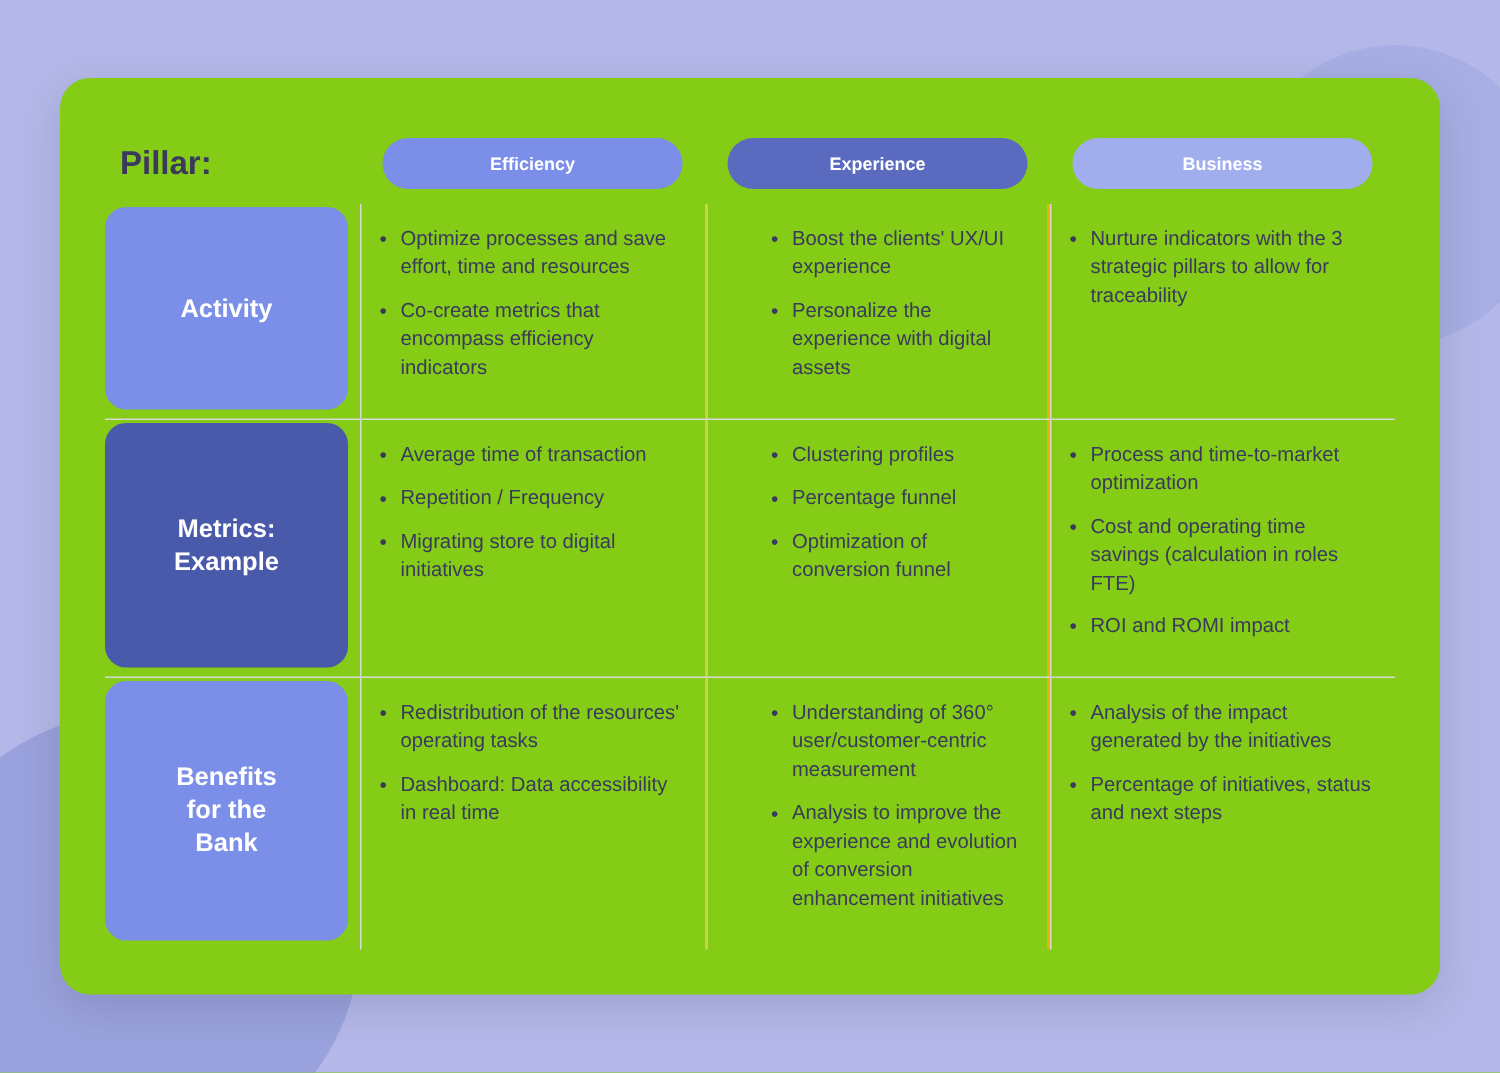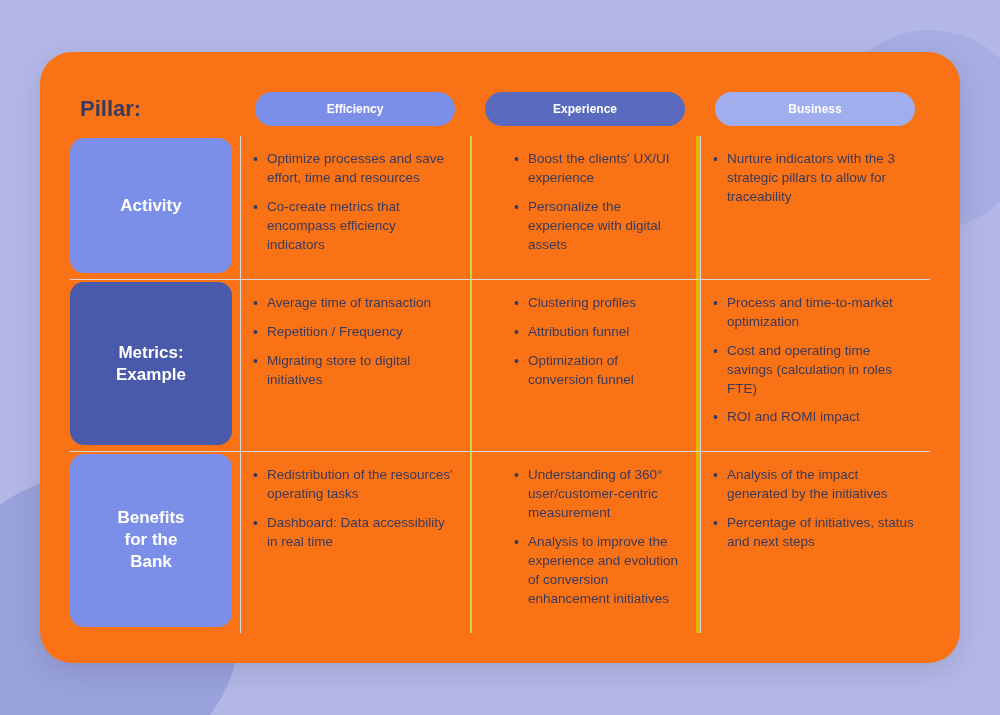--- a/index.html
+++ b/index.html
@@ -32,22 +32,22 @@
       position: absolute;
       width: 200px;
       height: 200px;
       border-radius: 50%;
       background: rgba(150, 160, 220, 0.4);
       top: 30px;
       right: -30px;
     }
 
     .card {
-      background: #f97316;
-      border-radius: 32px;
+      background: #84cc16;
+      border-radius: 20px;
       width: 920px;
       padding: 30px 30px 30px 30px;
       position: relative;
       z-index: 1;
       box-shadow: 0 8px 30px rgba(0,0,0,0.12);
     }
 
     .table-grid {
       display: grid;
       grid-template-columns: 170px 1fr 1fr 1fr;
@@ -130,21 +130,21 @@
 
     
     .data-cell {
       padding: 14px 14px 14px 10px;
       border-left: 1px solid #d8d8d8;
       vertical-align: top;
     }
 
     .data-cell.experience-col {
       border-left: 2px solid #c8d44a;
-      border-right: 4px solid #eab308;
+      border-right: 2px solid #eab308;
       padding-left: 40px;
     }
 
     .data-cell ul {
       list-style: none;
       padding: 0;
     }
 
     .data-cell ul li {
       position: relative;
@@ -219,21 +219,21 @@
     <div class="data-cell">
       <ul>
         <li>Average time of transaction</li>
         <li>Repetition / Frequency</li>
         <li>Migrating store to digital initiatives</li>
       </ul>
     </div>
     <div class="data-cell experience-col">
       <ul>
         <li>Clustering profiles</li>
-        <li>Attribution funnel</li>
+        <li>Percentage funnel</li>
         <li>Optimization of conversion funnel</li>
       </ul>
     </div>
     <div class="data-cell">
       <ul>
         <li>Process and time-to-market optimization</li>
         <li>Cost and operating time savings (calculation in roles FTE)</li>
         <li>ROI and ROMI impact</li>
       </ul>
     </div>

